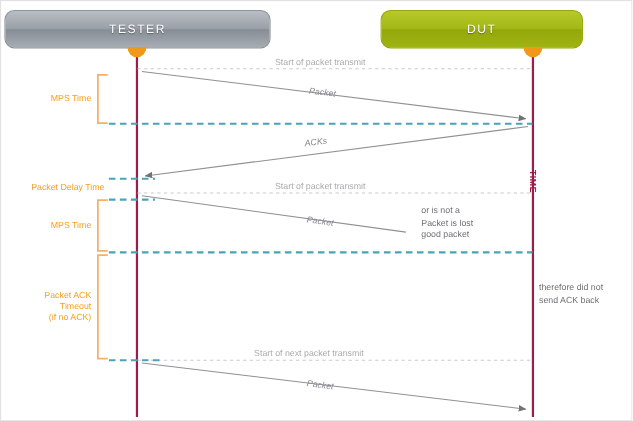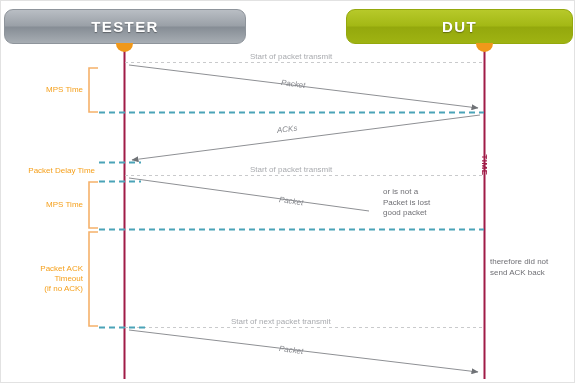--- a/index.html
+++ b/index.html
@@ -15,33 +15,33 @@
   #diagram-svg{position:absolute;left:0;top:0;width:575px;height:383px;}
 
   .actor-box{
     position:absolute;
     border-radius:9px;
     box-sizing:border-box;
     display:flex;align-items:center;justify-content:center;
   }
   .actor-label{
     color:#ffffff;
-    font-size:15px;
-    font-weight:bold;
+    font-size:11px;
+    font-weight:normal;
     letter-spacing:1.4px;
     font-family:"Liberation Sans",sans-serif;
     text-shadow:0 1px 1px rgba(0,0,0,.35);
   }
   #tester-box{
     left:3px;top:8px;width:242px;height:35px;
     background:linear-gradient(180deg,#b9bec4 0%,#9aa0a7 48%,#868d95 52%,#a7adb3 100%);
     border:1px solid #8e949b;
   }
   #dut-box{
-    left:345px;top:8px;width:227px;height:35px;
+    left:345px;top:8px;width:184px;height:35px;
     background:linear-gradient(180deg,#b7c92a 0%,#a3b815 48%,#94a80d 52%,#9fb312 100%);
     border:1px solid #94a80d;
   }
 
   .nub{
     position:absolute;width:17px;height:9px;
     background:#f0981a;
     border-radius:0 0 10px 10px;
   }
   #tester-nub{left:115px;top:42px;}

